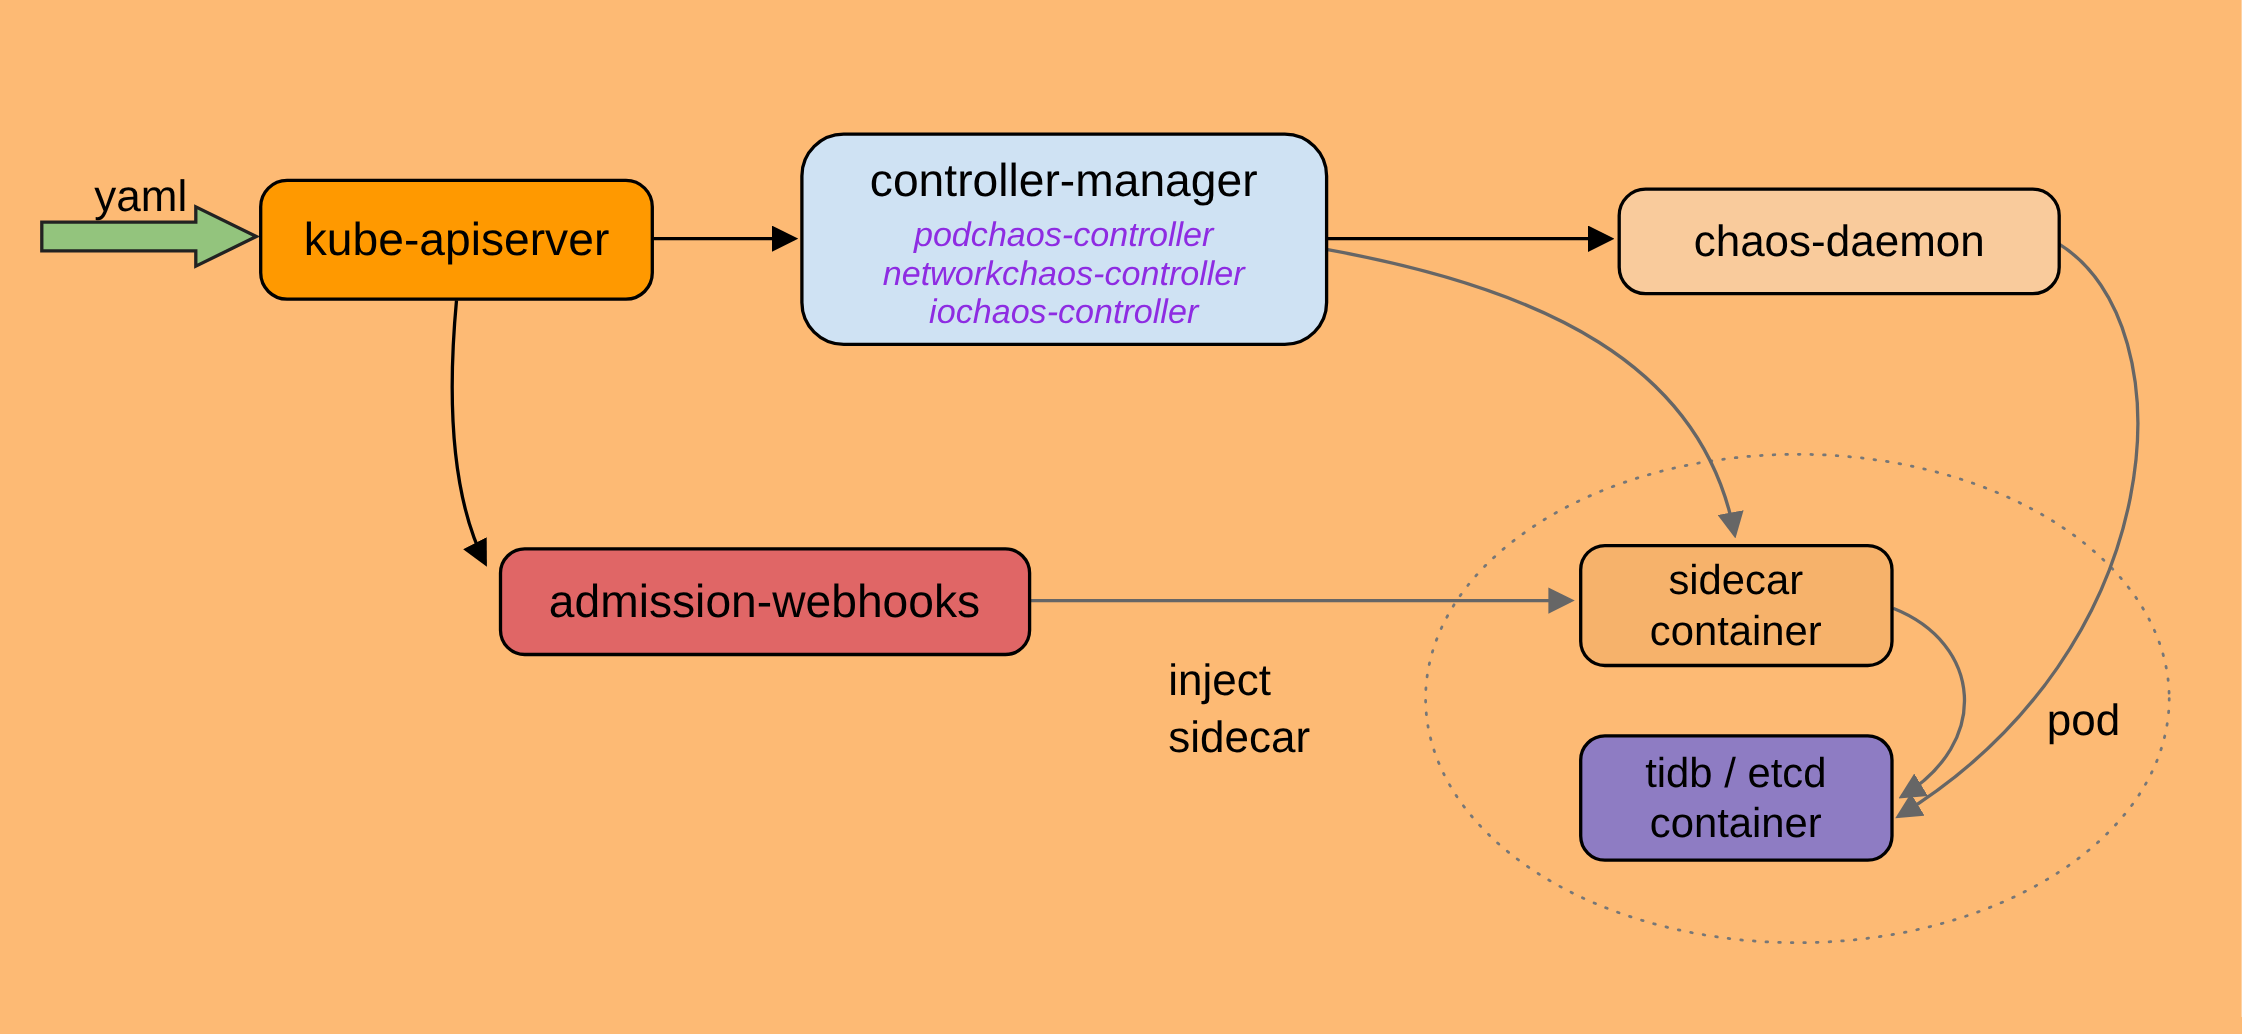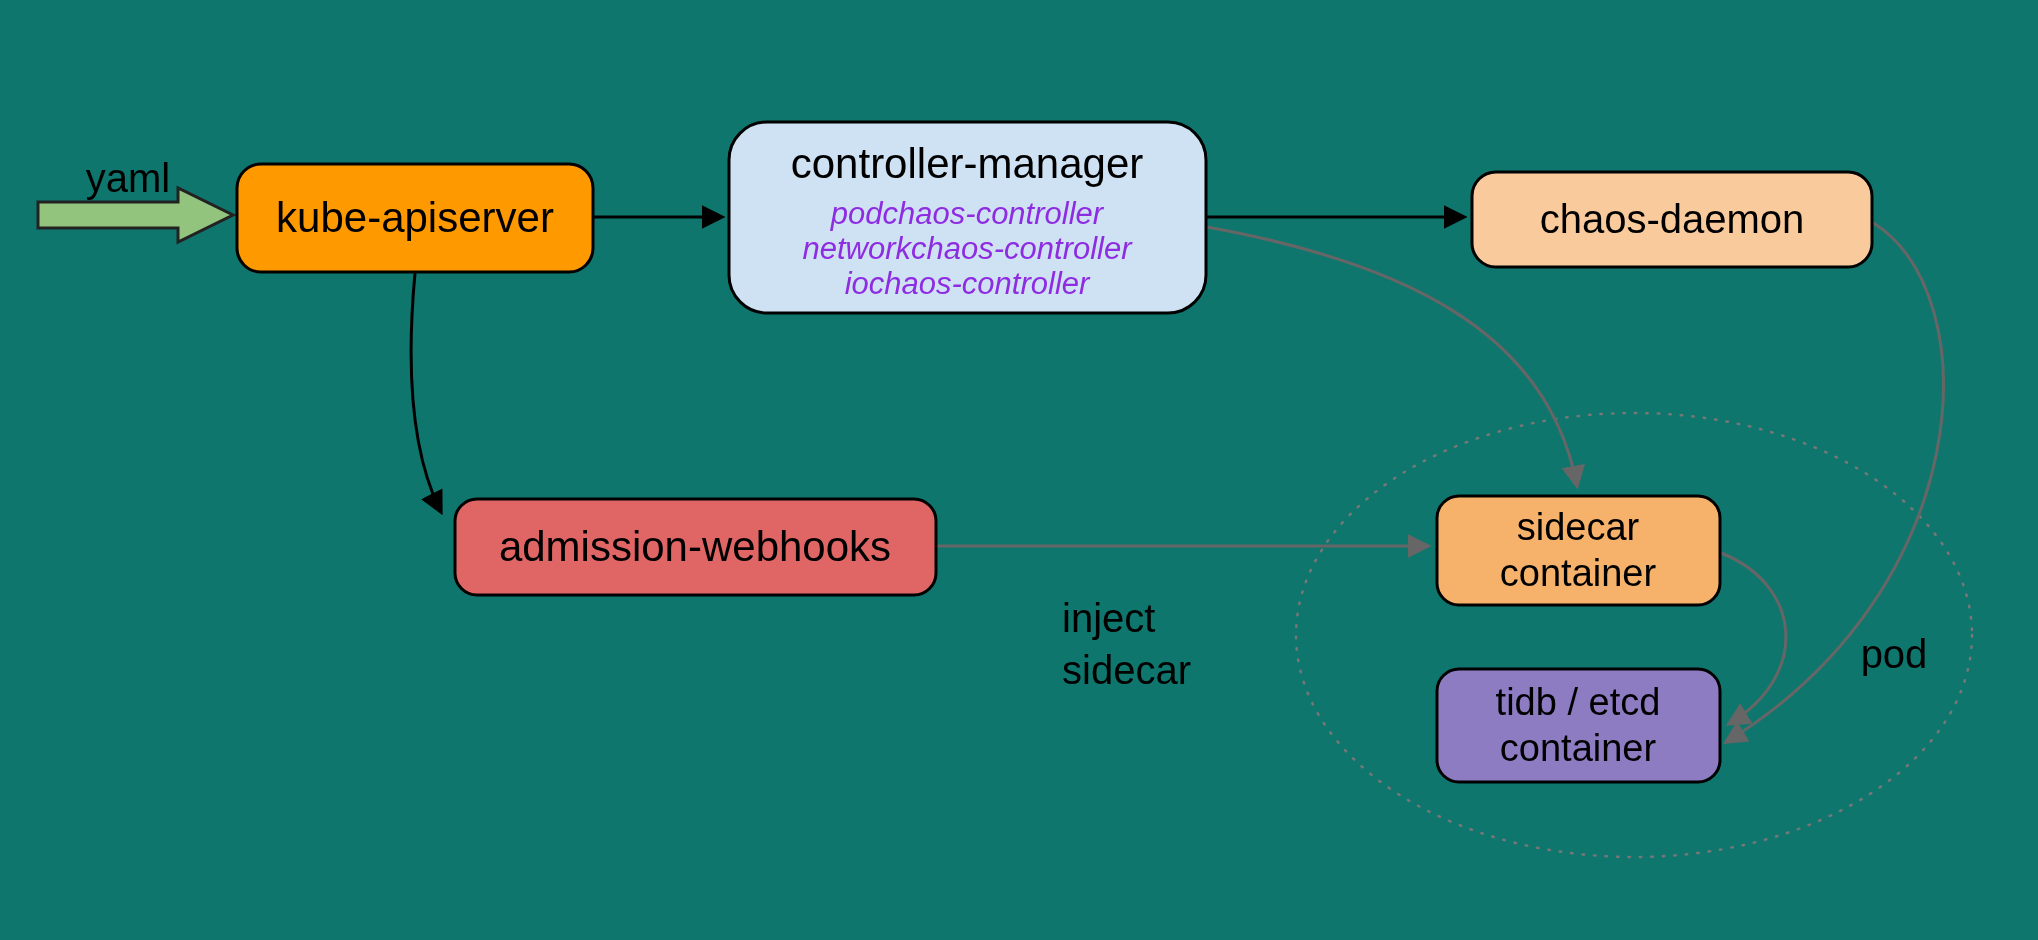--- a/index.html
+++ b/index.html
@@ -4,21 +4,21 @@
 <style>
   html, body {
     margin: 0;
     padding: 0;
     background: #ffffff;
   }
   .stage {
     position: relative;
     width: 2038px;
     height: 940px;
-    background: #0f766e;
+    background: #fdba74;
     overflow: hidden;
   }
   svg {
     display: block;
     font-family: "Liberation Sans", sans-serif;
   }
   .node-box {
     stroke: #000000;
     stroke-width: 3;
   }

